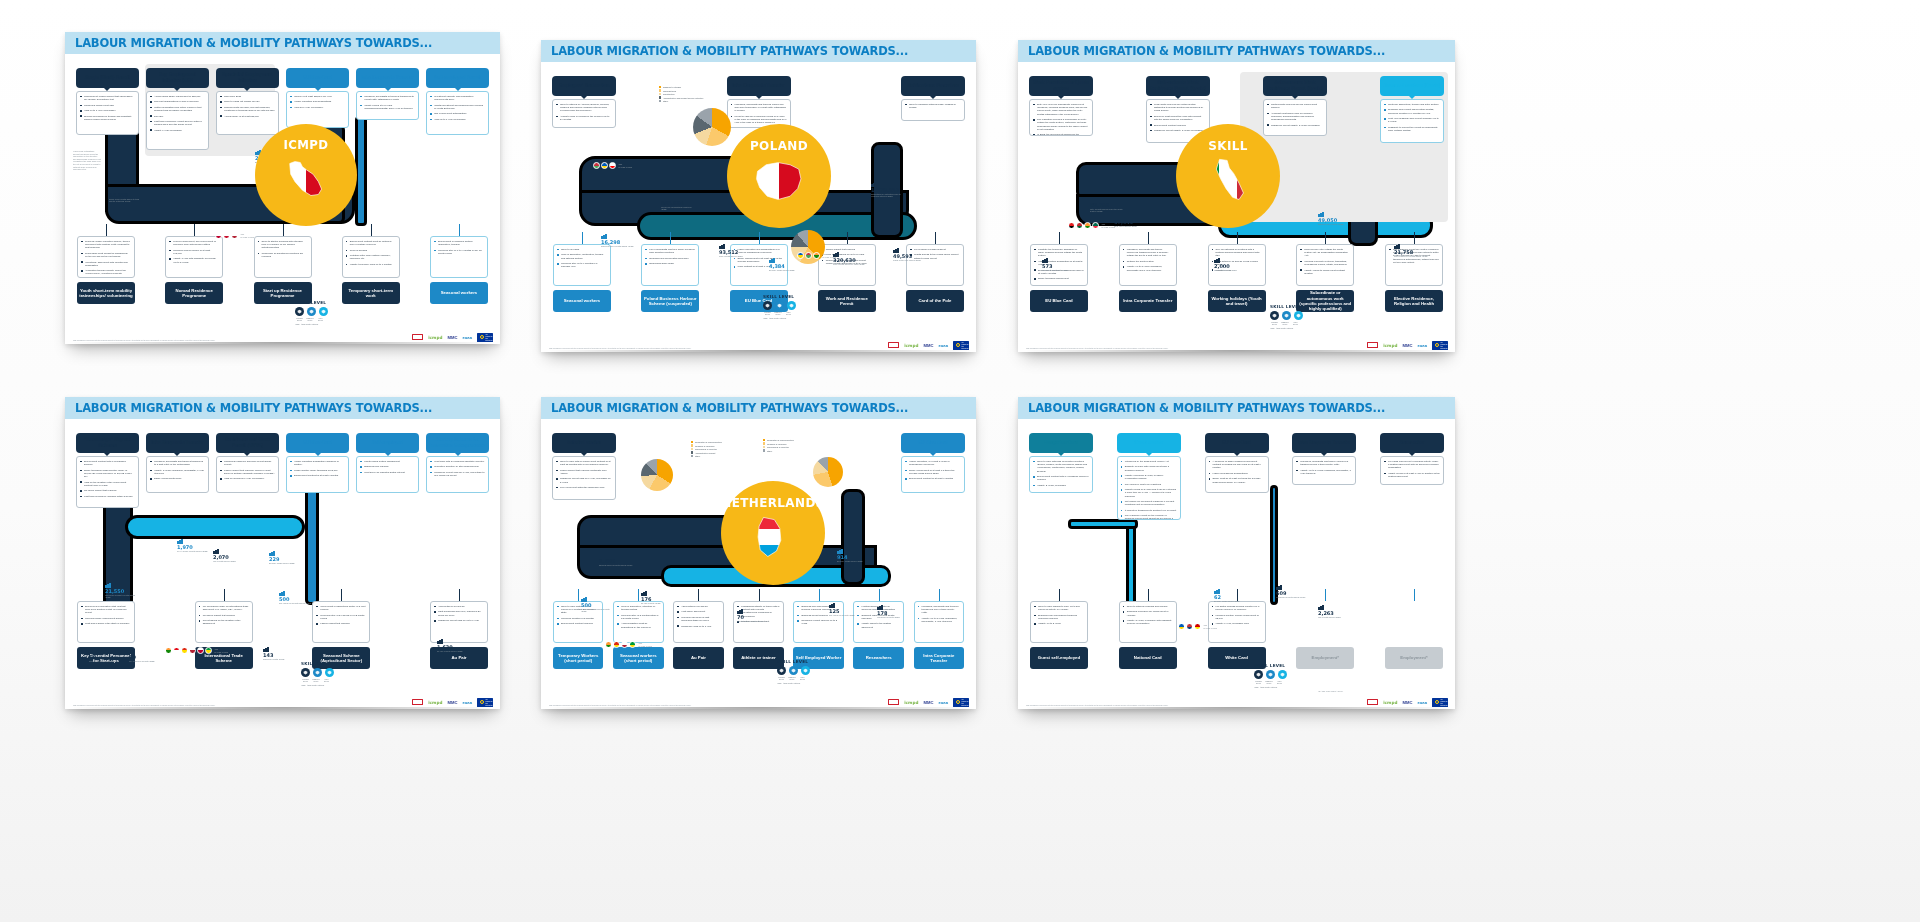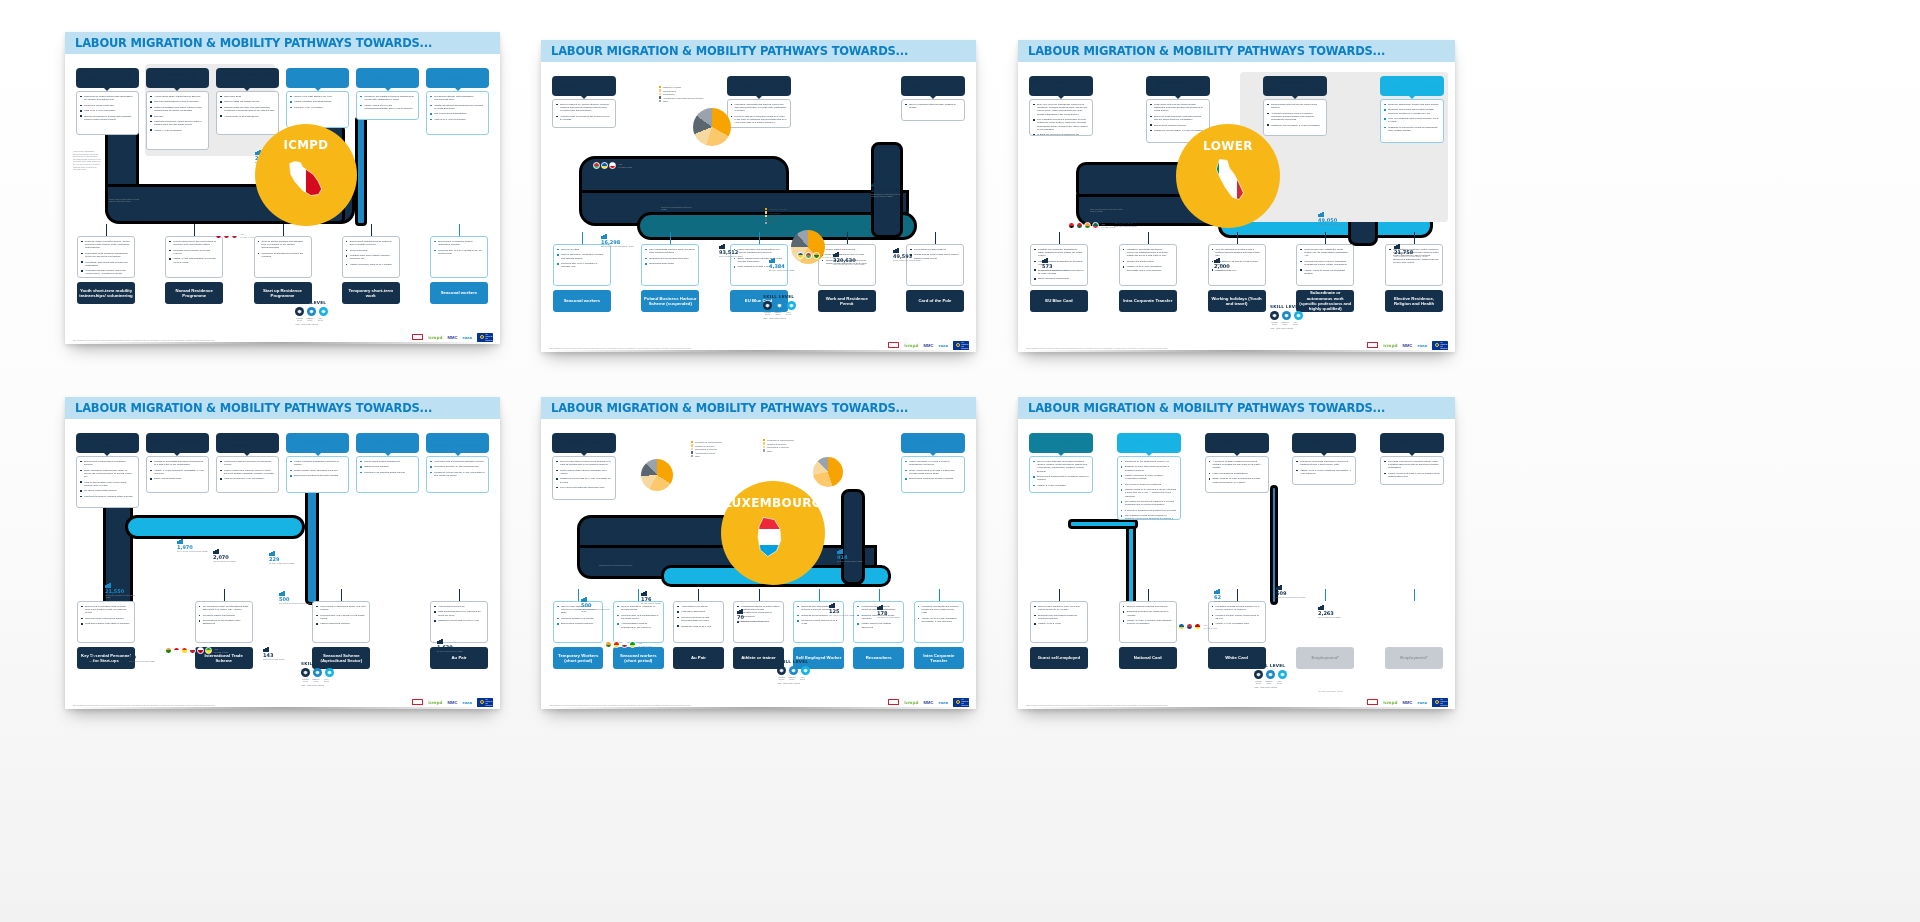--- a/index.html
+++ b/index.html
@@ -635,20 +635,32 @@
           <div class="flag" style="background: linear-gradient(rgb(0, 91, 187) 0px, rgb(0, 91, 187) 50%, rgb(255, 213, 0) 50%, rgb(255, 213, 0) 100%);"></div>
           <div class="flag" style="background: linear-gradient(rgb(255, 255, 255) 0px, rgb(255, 255, 255) 50%, rgb(255, 0, 0) 50%, rgb(255, 0, 0) 100%);"></div>
           <div class="note">TOP NATIONALITIES</div>
         </div>
         <div class="flags" style="left: 256px; top: 190px;">
           <div class="flag" style="background: linear-gradient(rgb(0, 91, 187) 0px, rgb(0, 91, 187) 50%, rgb(255, 213, 0) 50%, rgb(255, 213, 0) 100%);"></div>
           <div class="flag" style="background: linear-gradient(rgb(200, 49, 62) 0px, rgb(200, 49, 62) 50%, rgb(74, 166, 87) 50%, rgb(74, 166, 87) 100%);"></div>
           <div class="flag" style="background: linear-gradient(rgb(255, 153, 51) 0px, rgb(255, 153, 51) 50%, rgb(19, 136, 8) 50%, rgb(19, 136, 8) 100%);"></div>
           <div class="note">TOP NATIONALITIES</div>
         </div>
+        <div class="country-circle" style="left: 186px; top: 62px; width: 104px; height: 104px;">
+          <div class="country-name" style="font-size: 11.96px;">POLAND</div>
+          <div class="flagmap"><svg viewBox="0 0 100 92" width="100%" height="100%" preserveAspectRatio="xMidYMid meet">
+              <defs>
+                <clipPath id="clip-poland">
+                  <path d="M10,30 L26,18 L48,14 L70,18 L86,26 L90,44 L84,62 L70,76 L48,82 L28,76 L14,60 L8,44 Z"></path>
+                </clipPath>
+              </defs>
+              <foreignObject x="0" y="0" width="100" height="92" clip-path="url(#clip-poland)"><div xmlns="http://www.w3.org/1999/xhtml" style="width:100px;height:92px;background:linear-gradient(90deg,#ffffff 0 50%,#d60a1e 50% 100%)"></div></foreignObject>
+              <path d="M10,30 L26,18 L48,14 L70,18 L86,26 L90,44 L84,62 L70,76 L48,82 L28,76 L14,60 L8,44 Z" fill="none" stroke="#ffffff" stroke-width="1.2"></path>
+            </svg></div>
+        </div>
         <div class="skill" style="left: 222px; top: 232px;">
           <div class="t">SKILL LEVEL</div>
           <div class="circles">
             <div class="c low">
               <svg viewBox="0 0 24 24">
                 <path d="M12 3l9 5v8l-9 5-9-5V8z" opacity=".9"></path>
               </svg>
             </div>
             <div class="c mid">
               <svg viewBox="0 0 24 24">
@@ -859,21 +871,21 @@
           <div class="cap">other residence permits issued (2022)</div>
         </div>
         <div class="flags" style="left: 50px; top: 160px;">
           <div class="flag" style="background: linear-gradient(rgb(228, 30, 32) 0px, rgb(228, 30, 32) 50%, rgb(0, 0, 0) 50%, rgb(0, 0, 0) 100%);"></div>
           <div class="flag" style="background: linear-gradient(rgb(193, 39, 45) 0px, rgb(193, 39, 45) 50%, rgb(0, 98, 51) 50%, rgb(0, 98, 51) 100%);"></div>
           <div class="flag" style="background: linear-gradient(rgb(255, 153, 51) 0px, rgb(255, 153, 51) 50%, rgb(19, 136, 8) 50%, rgb(19, 136, 8) 100%);"></div>
           <div class="flag" style="background: linear-gradient(rgb(0, 106, 78) 0px, rgb(0, 106, 78) 50%, rgb(244, 42, 65) 50%, rgb(244, 42, 65) 100%);"></div>
           <div class="note">TOP NATIONALITIES</div>
         </div>
         <div class="country-circle" style="left: 158px; top: 62px; width: 104px; height: 104px;">
-          <div class="country-name" style="font-size: 11.96px;">LOWER</div>
+          <div class="country-name" style="font-size: 11.96px;">SKILL</div>
           <div class="flagmap"><svg viewBox="0 0 100 92" width="100%" height="100%" preserveAspectRatio="xMidYMid meet">
               <defs>
                 <clipPath id="clip-italy">
                   <path d="M34,8 L48,10 L52,24 L60,34 L70,52 L78,70 L70,82 L58,78 L46,62 L36,44 L28,26 Z"></path>
                 </clipPath>
               </defs>
               <foreignObject x="0" y="0" width="100" height="92" clip-path="url(#clip-italy)"><div xmlns="http://www.w3.org/1999/xhtml" style="width:100px;height:92px;background:linear-gradient(90deg,#009246 0 33.33%,#ffffff 33.33% 66.66%,#ce2b37 66.66% 100%)"></div></foreignObject>
               <path d="M34,8 L48,10 L52,24 L60,34 L70,52 L78,70 L70,82 L58,78 L46,62 L36,44 L28,26 Z" fill="none" stroke="#ffffff" stroke-width="1.2"></path>
             </svg></div>
         </div>
@@ -1389,21 +1401,21 @@
           </div>
         </div>
         <div class="flags" style="left: 64px; top: 222px;">
           <div class="flag" style="background: linear-gradient(rgb(255, 153, 51) 0px, rgb(255, 153, 51) 50%, rgb(19, 136, 8) 50%, rgb(19, 136, 8) 100%);"></div>
           <div class="flag" style="background: linear-gradient(rgb(222, 41, 16) 0px, rgb(222, 41, 16) 50%, rgb(255, 222, 0) 50%, rgb(255, 222, 0) 100%);"></div>
           <div class="flag" style="background: linear-gradient(rgb(255, 255, 255) 0px, rgb(255, 255, 255) 50%, rgb(178, 34, 52) 50%, rgb(178, 34, 52) 100%);"></div>
           <div class="flag" style="background: linear-gradient(rgb(0, 155, 58) 0px, rgb(0, 155, 58) 50%, rgb(255, 223, 0) 50%, rgb(255, 223, 0) 100%);"></div>
           <div class="note">TOP NATIONALITIES</div>
         </div>
         <div class="country-circle" style="left: 180px; top: 62px; width: 104px; height: 104px;">
-          <div class="country-name" style="font-size: 11.96px;">LUXEMBOURG</div>
+          <div class="country-name" style="font-size: 11.96px;">NETHERLANDS</div>
           <div class="flagmap"><svg viewBox="0 0 100 92" width="100%" height="100%" preserveAspectRatio="xMidYMid meet">
               <defs>
                 <clipPath id="clip-luxembourg">
                   <path d="M32,10 L52,14 L62,30 L64,52 L56,72 L40,82 L26,70 L22,46 L24,26 Z"></path>
                 </clipPath>
               </defs>
               <foreignObject x="0" y="0" width="100" height="92" clip-path="url(#clip-luxembourg)"><div xmlns="http://www.w3.org/1999/xhtml" style="width:100px;height:92px;background:linear-gradient(180deg,#ed2939 0 33.33%,#ffffff 33.33% 66.66%,#00a1de 66.66% 100%)"></div></foreignObject>
               <path d="M32,10 L52,14 L62,30 L64,52 L56,72 L40,82 L26,70 L22,46 L24,26 Z" fill="none" stroke="#ffffff" stroke-width="1.2"></path>
             </svg></div>
         </div>

